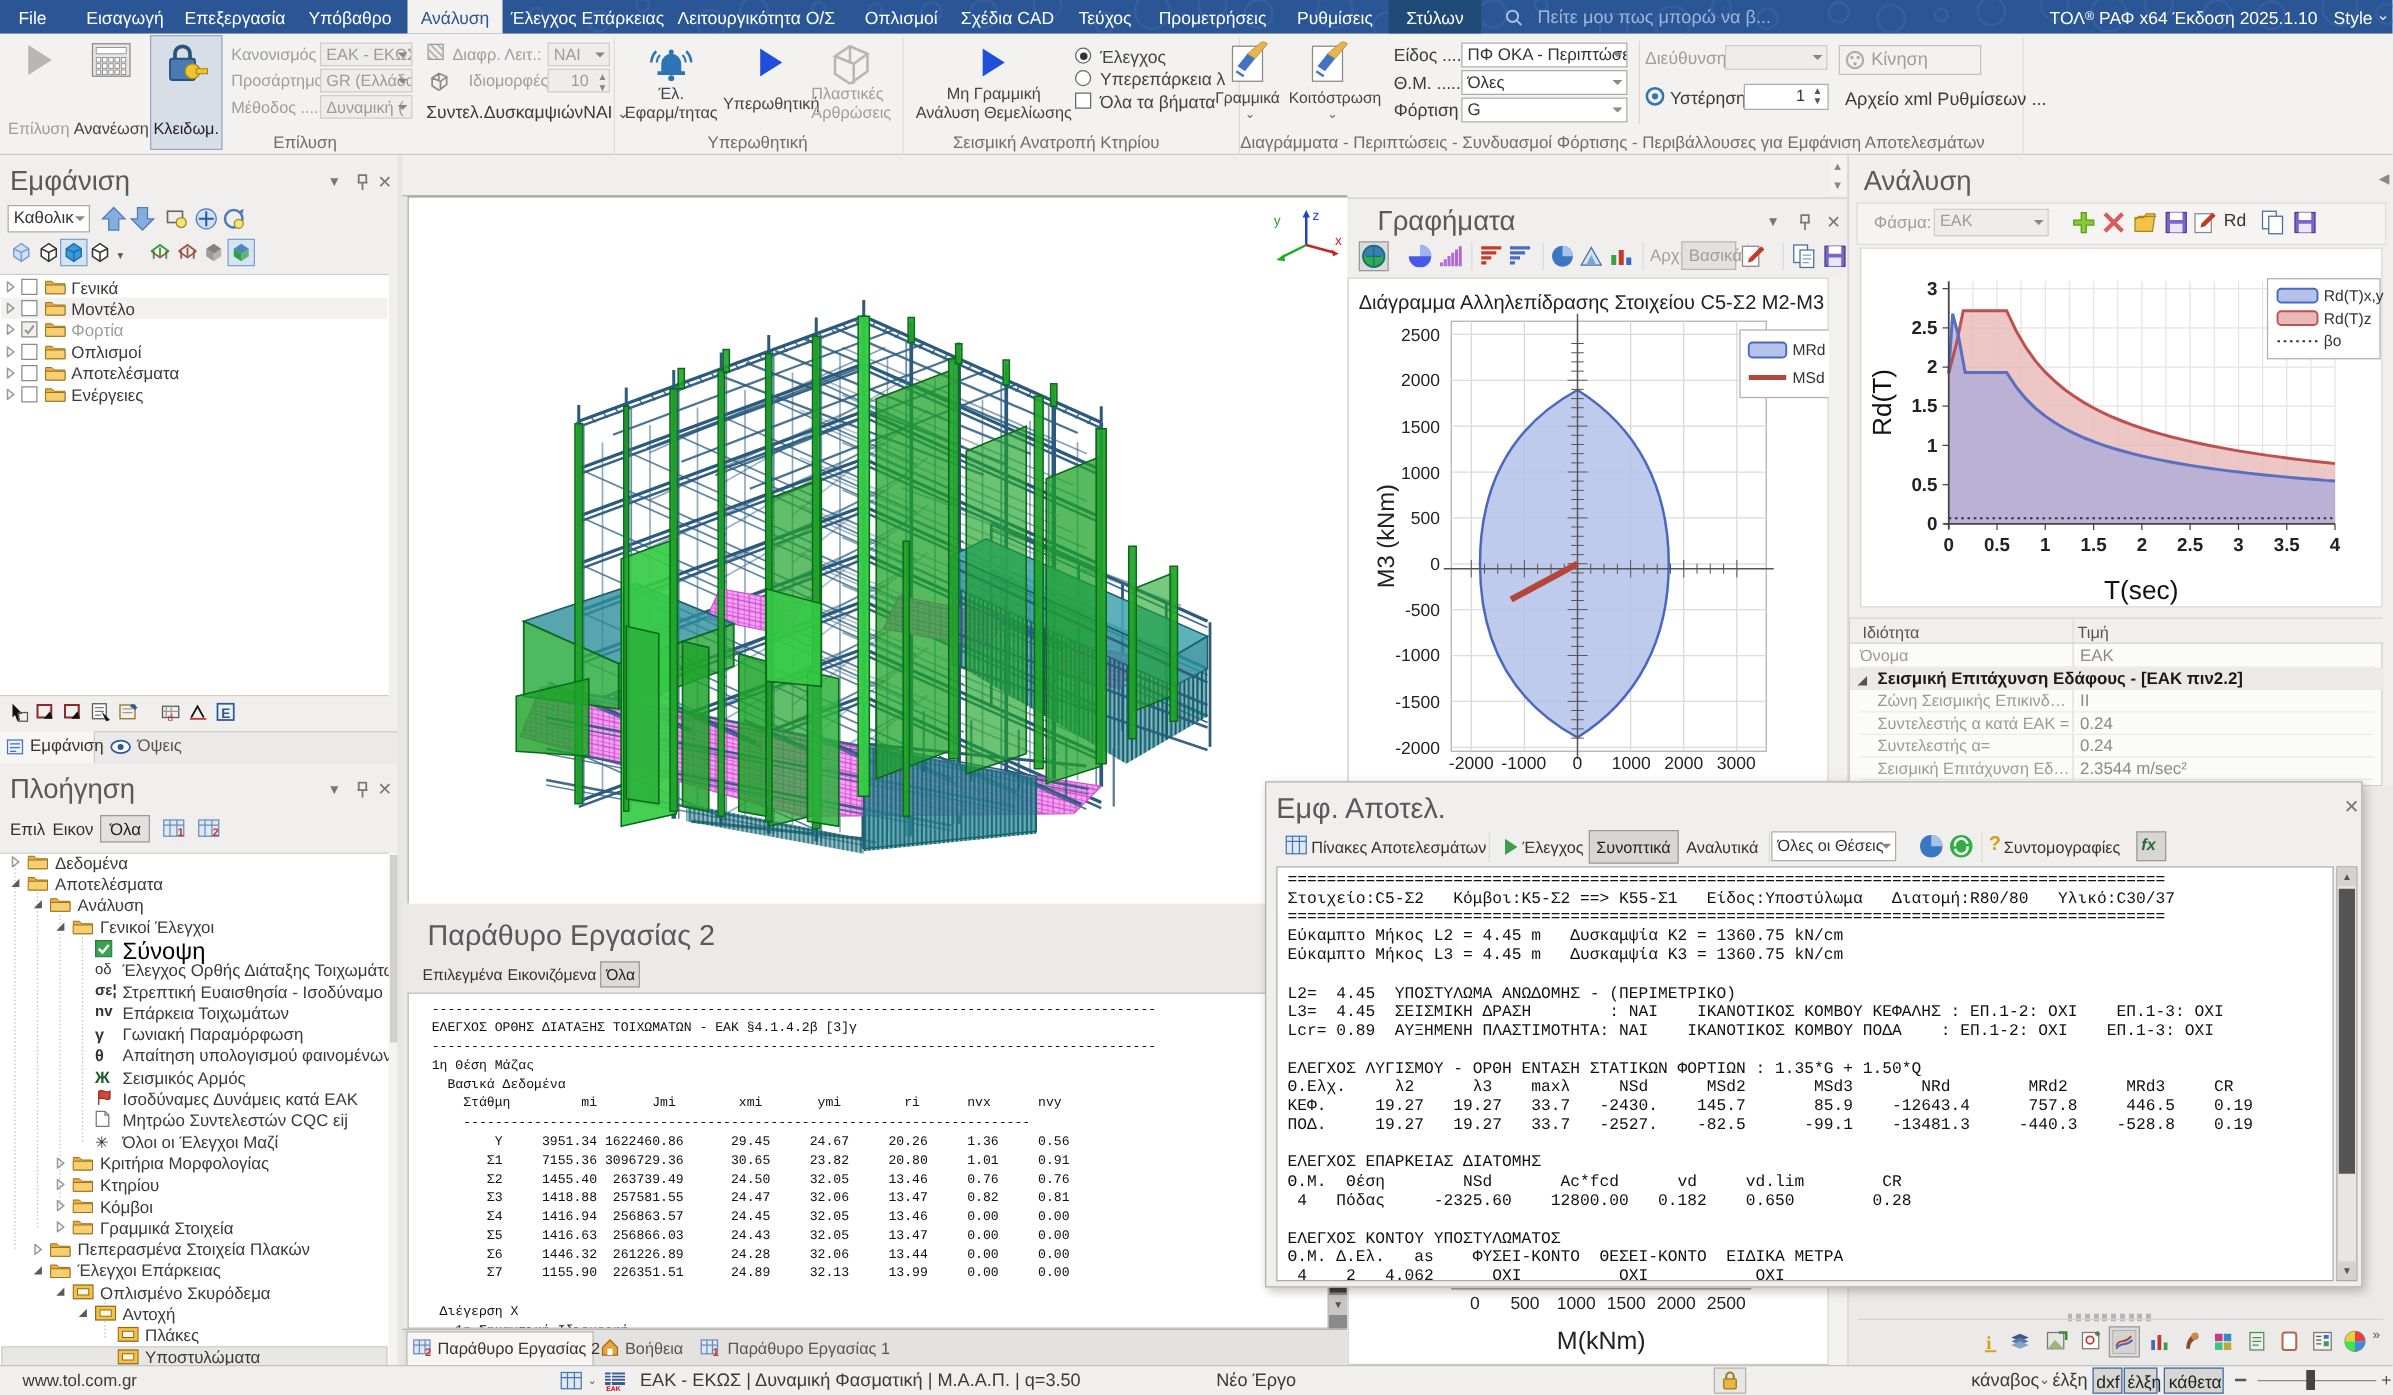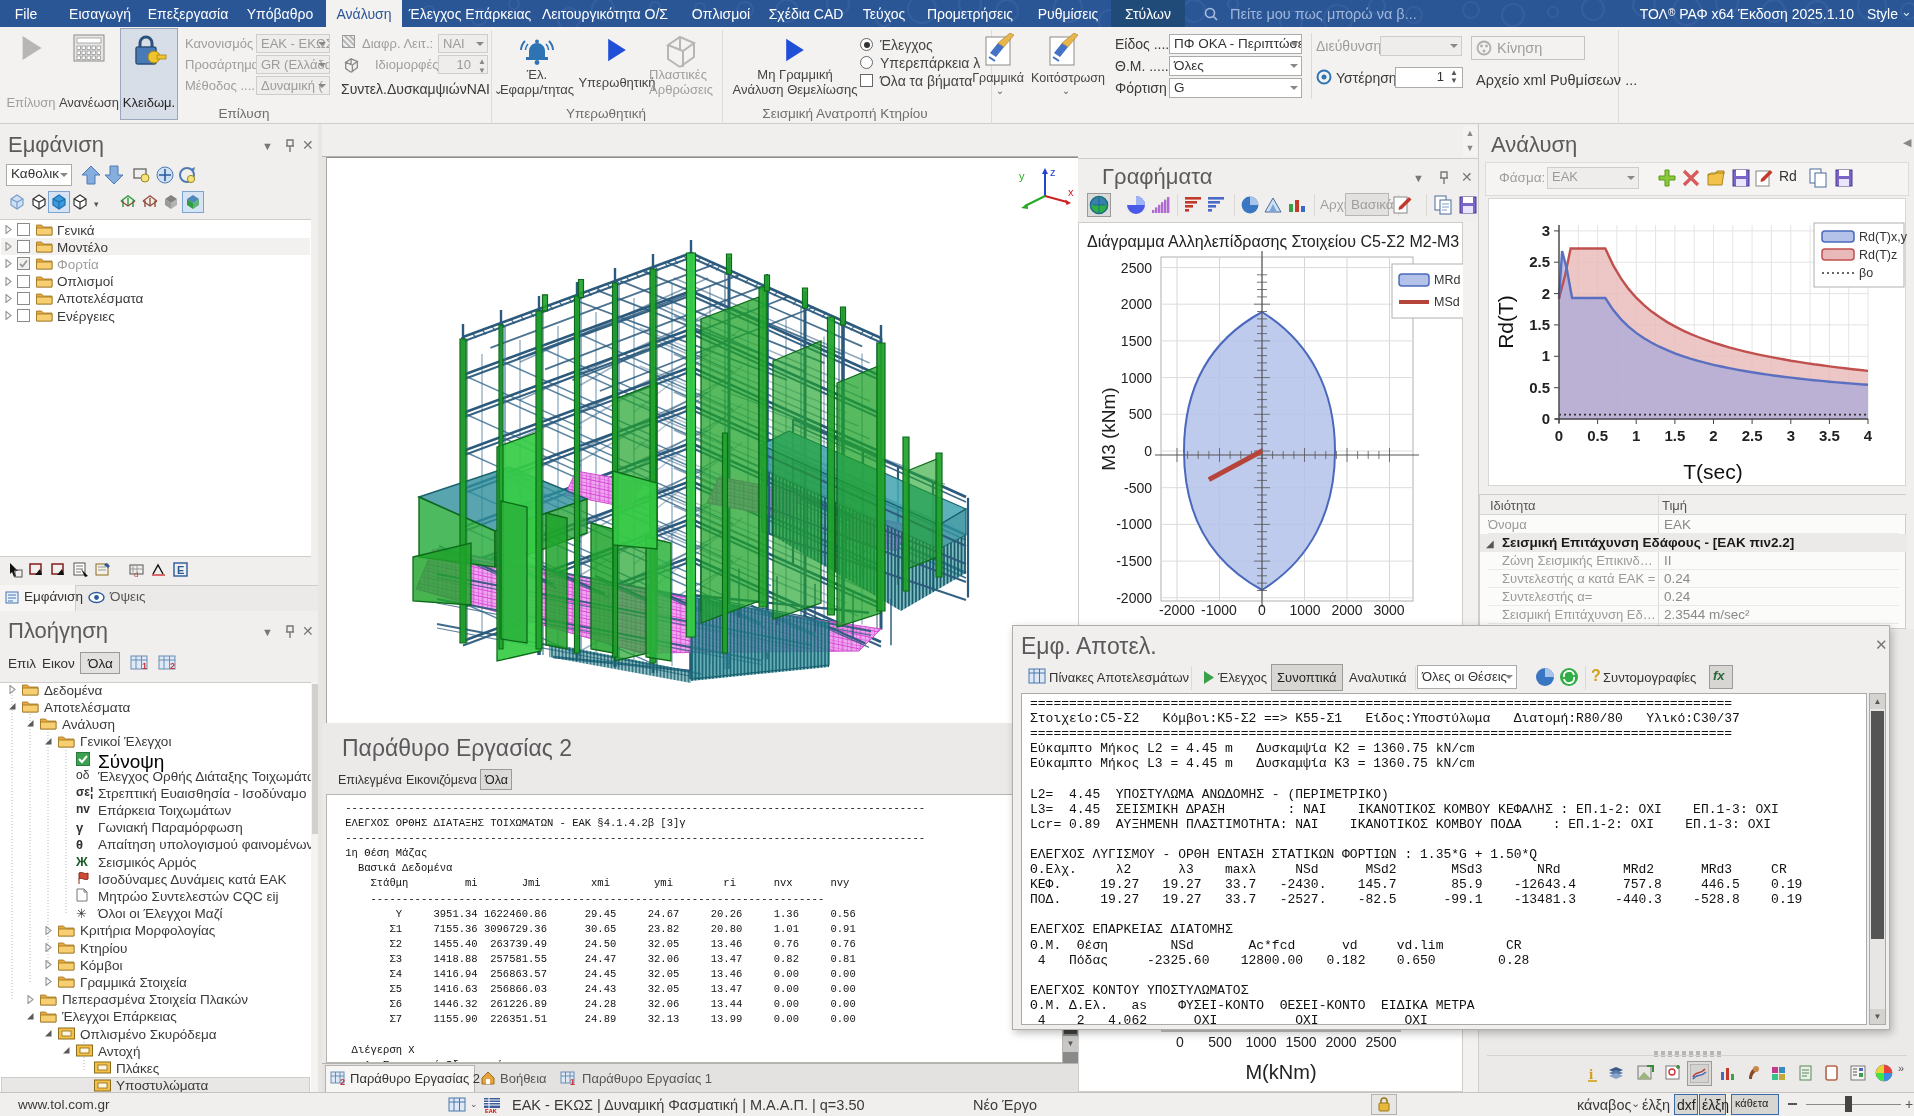--- a/index.html
+++ b/index.html
@@ -78,20 +78,21 @@
     <div class="abs" style="right:2px;top:4px;color:#dce5f2;font-size:13px">⌄</div>
   </div>
 <div class="abs" style="left:0;top:27px;width:1914px;height:97px;background:#f3f2f1;border-bottom:1px solid #cfcdc9">
     <div class="vsep" style="left:491px;top:3px;height:115px;background:#dedcd8"></div>
     <div class="vsep" style="left:722px;top:3px;height:115px;background:#dedcd8"></div>
     <div class="vsep" style="left:991px;top:3px;height:115px;background:#dedcd8"></div>
     <div class="vsep" style="left:1618px;top:3px;height:115px;background:#dedcd8"></div>
     <div class="abs" style="left:244px;top:79px;transform:translateX(-50%);color:#6e6e6e;font-size:13.5px;white-space:nowrap">Επίλυση</div>
     <div class="abs" style="left:606px;top:79px;transform:translateX(-50%);color:#6e6e6e;font-size:13.5px;white-space:nowrap">Υπερωθητική</div>
     <div class="abs" style="left:845px;top:79px;transform:translateX(-50%);color:#6e6e6e;font-size:13.5px;white-space:nowrap">Σεισμική Ανατροπή Κτηρίου</div>
+    <div class="abs" style="left:1290px;top:79px;transform:translateX(-50%);color:#6e6e6e;font-size:13.5px;white-space:nowrap">Διαγράμματα - Περιπτώσεις - Συνδυασμοί Φόρτισης - Περιβάλλουσες για Εμφάνιση Αποτελεσμάτων</div>
     <svg class="abs" style="left:16px;top:6px" width="30" height="30" viewBox="0 0 30 30">
       <path d="M6.6 3.0 L25.5 15.0 L6.6 27.0 Z" fill="#b8b6b4"></path>
     </svg>
     <div class="abs gry" style="left:31px;top:68px;transform:translateX(-50%);font-size:13px">Επίλυση</div>
     <svg class="abs" style="left:72px;top:6px" width="34" height="30" viewBox="0 0 34 30">
       <rect x="2" y="2" width="30" height="26" fill="#e8e6e4" stroke="#8a8a8a"></rect>
       <rect x="5" y="5" width="24" height="5" fill="#fff" stroke="#999" stroke-width="0.8"></rect>
       <rect x="5" y="13" width="3.6" height="3.6" fill="#fff" stroke="#888" stroke-width="0.7"></rect>
       <rect x="10" y="13" width="3.6" height="3.6" fill="#fff" stroke="#888" stroke-width="0.7"></rect>
       <rect x="15" y="13" width="3.6" height="3.6" fill="#fff" stroke="#888" stroke-width="0.7"></rect>
@@ -1429,17 +1430,17 @@
       <path d="M4 7 v-2 a3 3 0 0 1 6 0 v2" fill="none" stroke="#9a7a1a" stroke-width="1.6"></path>
     </svg>
     <div class="abs" style="left:1577px;top:4px;font-size:14.5px;color:#3a3a3a">κάναβος</div>
     <div class="abs" style="left:1631px;top:4px;font-size:11px;color:#555">⌄</div>
     <div class="abs" style="left:1642px;top:4px;font-size:14.5px;color:#3a3a3a">έλξη</div>
     <div class="abs" style="left:1674px;top:1px;width:24px;height:21px;background:#d8d6d3;border:1px solid #3a6aaa"></div>
     <div class="abs" style="left:1677px;top:4px;font-size:14px;color:#222">dxf</div>
     <div class="abs" style="left:1699px;top:1px;width:27px;height:21px;background:#d8d6d3;border:1px solid #3a6aaa"></div>
     <div class="abs" style="left:1702px;top:4px;font-size:14px;color:#222">έλξη</div>
     <div class="abs" style="left:1731px;top:1px;width:48px;height:21px;background:#d8d6d3;border:1px solid #3a6aaa"></div>
-    <div class="abs" style="left:1735px;top:4px;font-size:11px;color:#222">κάθετα</div>
+    <div class="abs" style="left:1735px;top:4px;font-size:14px;color:#222">κάθετα</div>
     <div class="abs" style="left:1788px;top:10px;width:9px;height:2px;background:#555"></div>
     <div class="abs" style="left:1806px;top:10.5px;width:95px;height:1.5px;background:#8a8a8a"></div>
     <div class="abs" style="left:1845px;top:3px;width:7px;height:16px;background:#444"></div>
     <div class="abs" style="left:1905px;top:3px;font-size:14px;color:#555">+</div>
   </div>
 </body></html>

